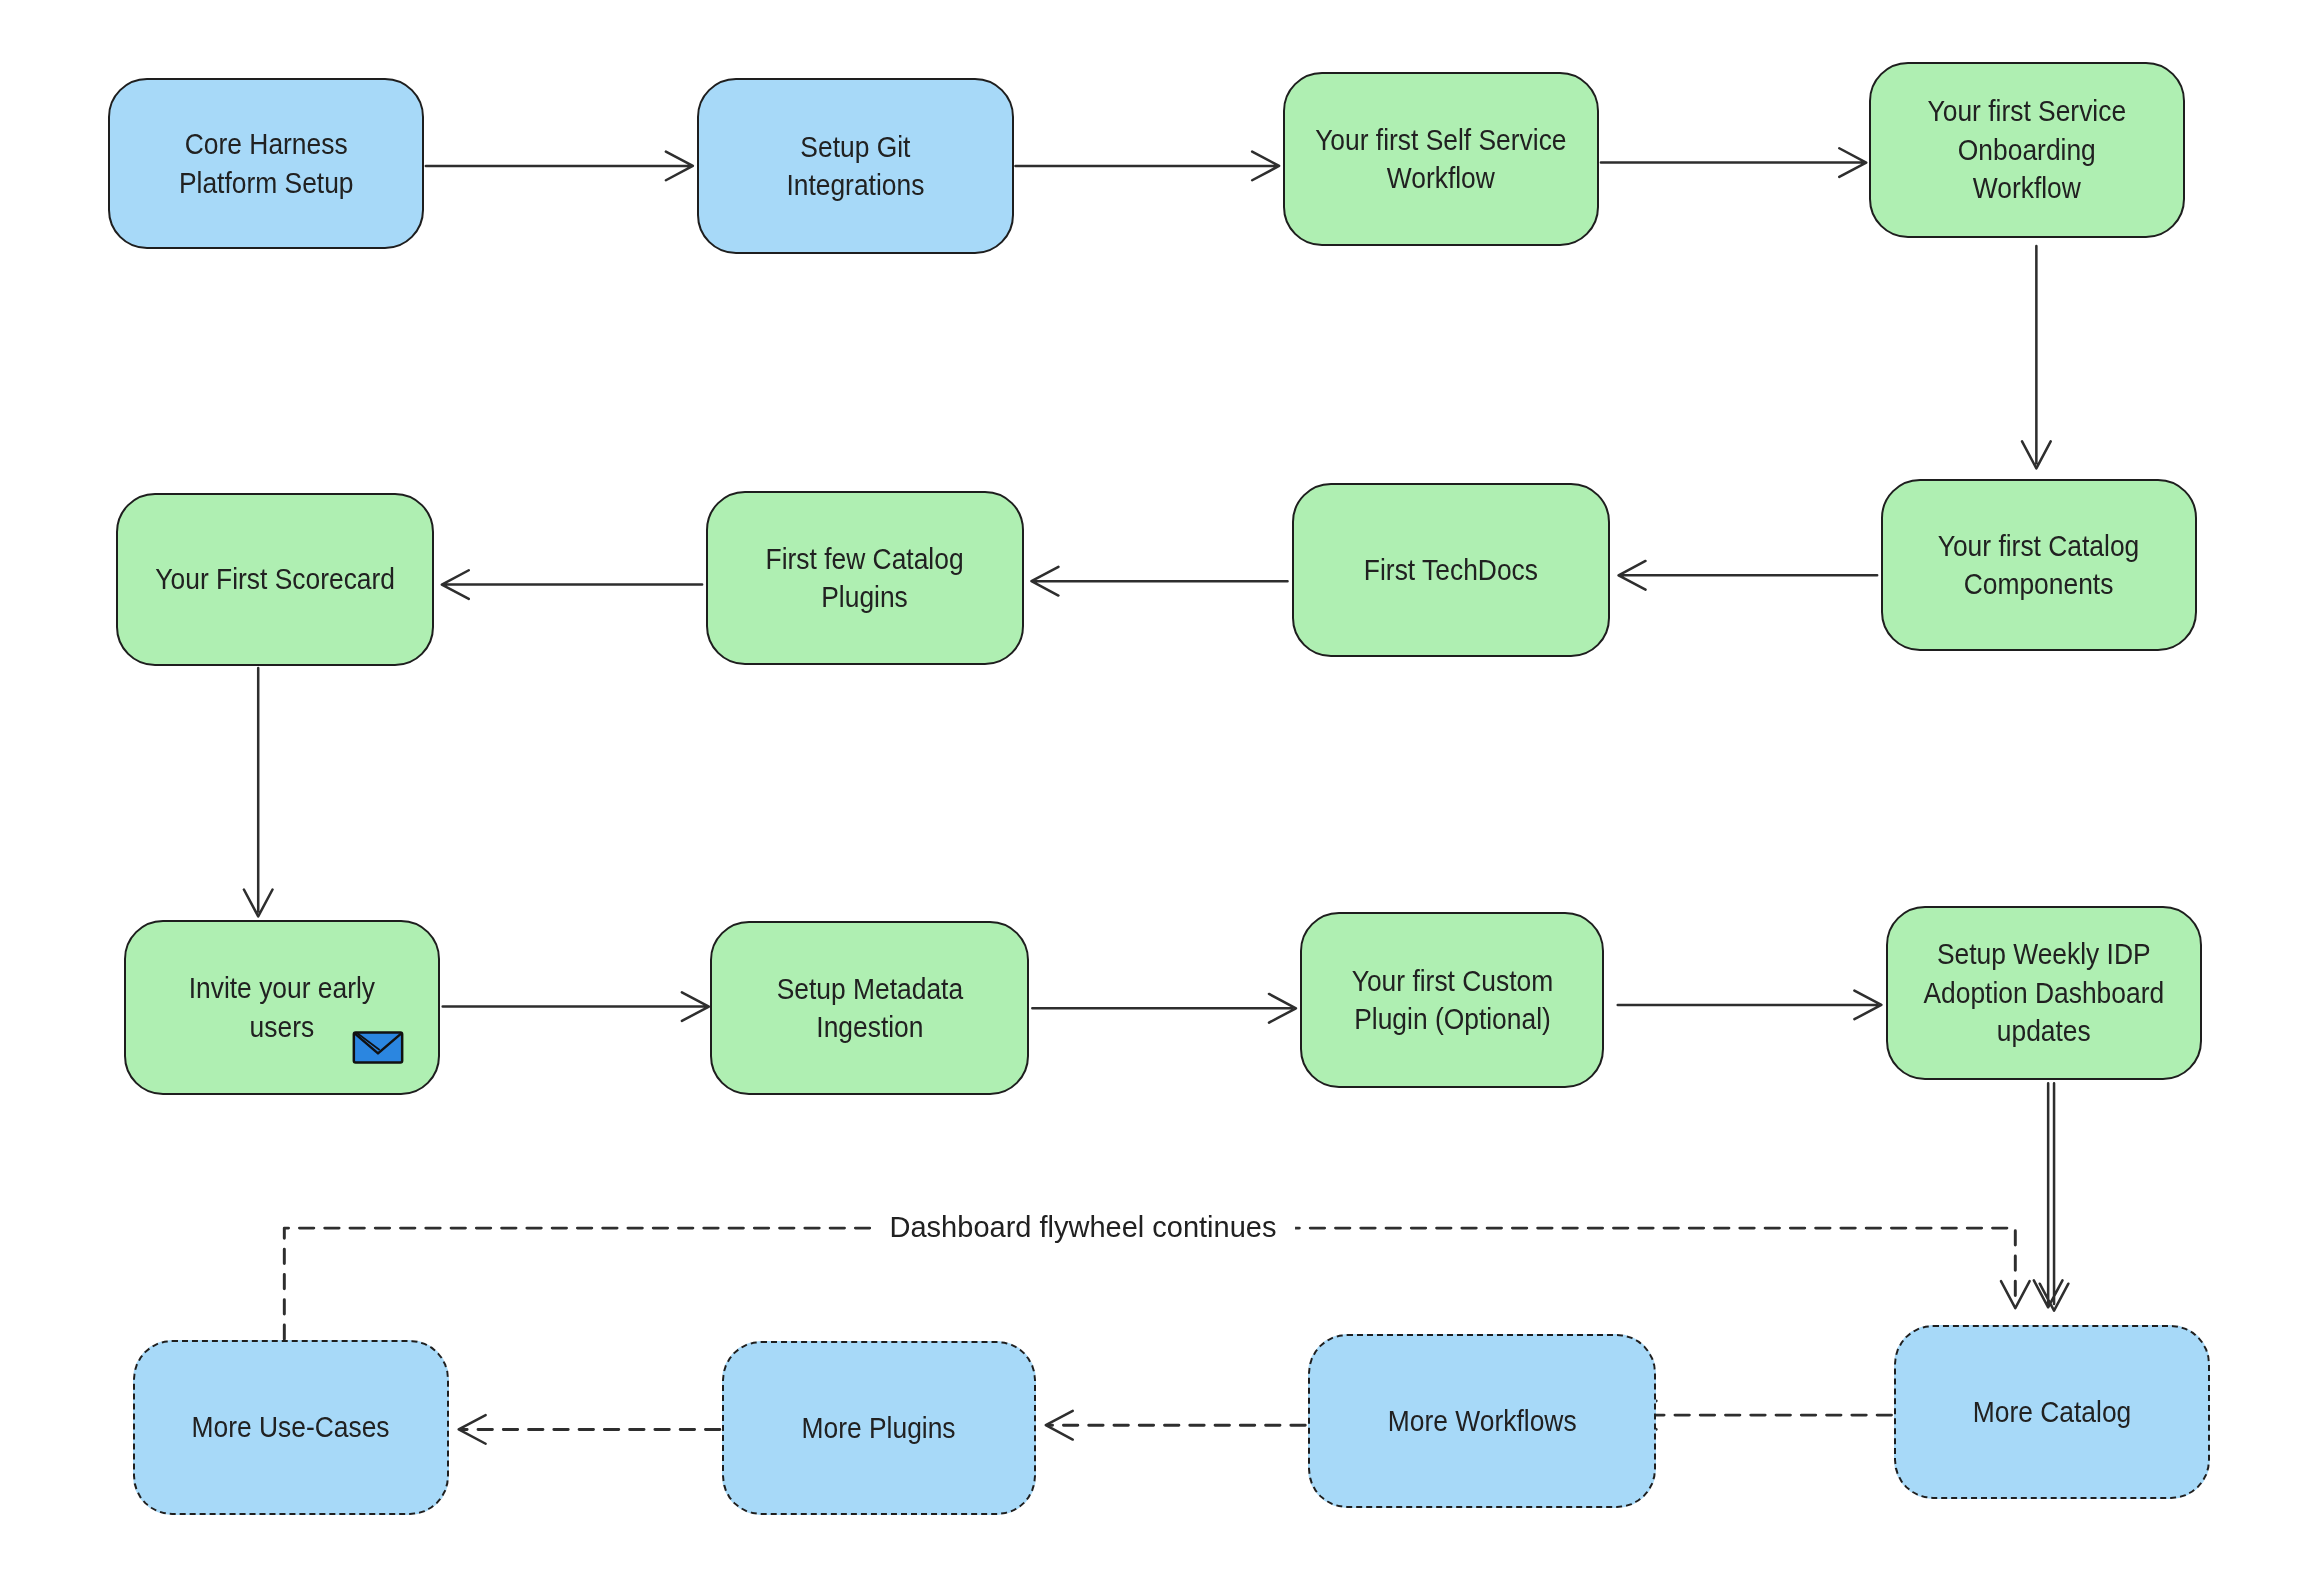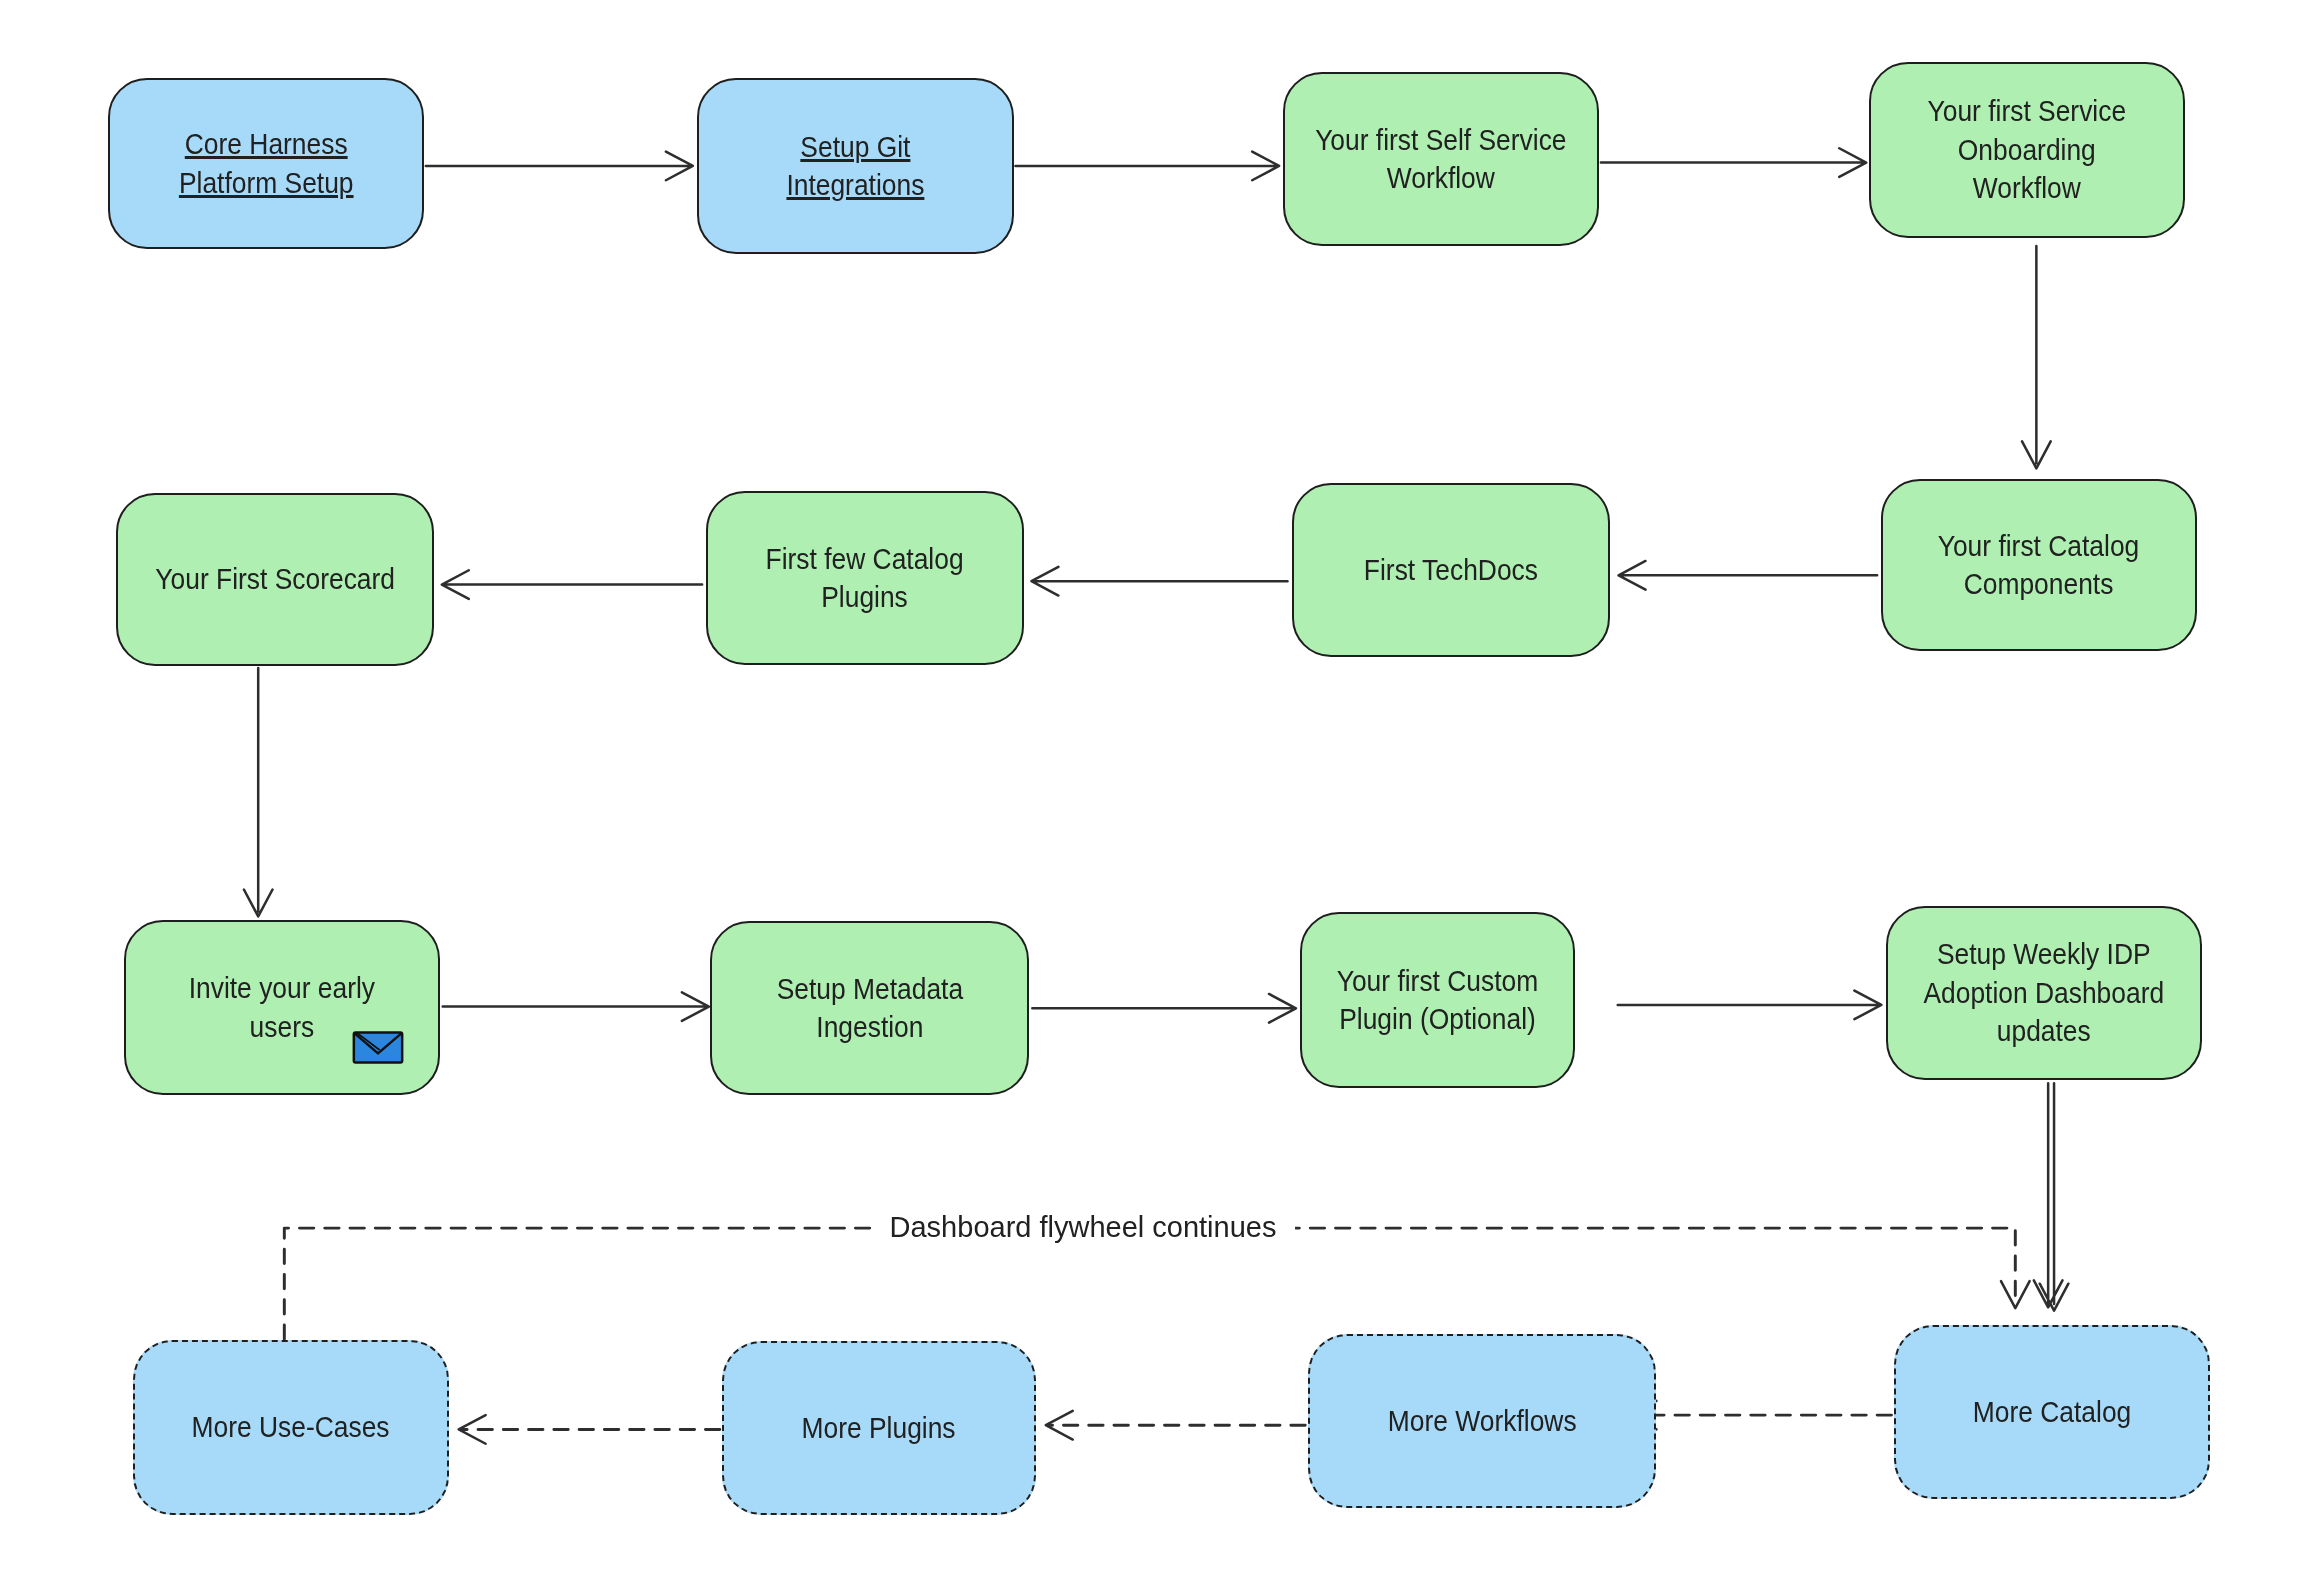--- a/index.html
+++ b/index.html
@@ -14,21 +14,21 @@
   }
   #edges{position:absolute;left:0;top:0;width:2319px;height:1592px;}
   #edges path{fill:none;stroke:var(--arrow);stroke-width:3;stroke-linecap:round;stroke-linejoin:round;}
   #edges path.dash{stroke-dasharray:17 13;stroke-width:3.5;}
   #edges path.head{stroke-dasharray:none;}
   .node{
     position:absolute;display:flex;align-items:center;justify-content:center;
     border:2.5px solid var(--stroke);border-radius:39px;box-sizing:border-box;
     text-align:center;
   }
-  .node.blue{background:var(--blue);text-decoration:underline;}
+  .node.blue{background:var(--blue);}
   .node.green{background:var(--green);}
   .node.dashed{background:var(--blue);border:2.5px dashed var(--stroke);}
   .label{
     display:block;white-space:pre;font-size:30px;line-height:1.28;font-weight:500;
     transform:scaleX(.88);transform-origin:center center;color:var(--text);
   }
   .flywheel-label{
     position:absolute;left:1083px;top:1228px;transform:translate(-50%,-50%);
     background:var(--bg);padding:3.4px 18.5px;font-size:29px;font-weight:500;
     white-space:pre;color:var(--text);
@@ -107,21 +107,21 @@
     <svg class="envelope" viewBox="0 0 62 42" xmlns="http://www.w3.org/2000/svg">
       <rect x="2" y="3" width="58" height="36" rx="2" fill="var(--envelope)" stroke="#111" stroke-width="3"></rect>
       <polyline points="4,5 31,28 58,5" fill="none" stroke="#111" stroke-width="3" stroke-linecap="round" stroke-linejoin="round"></polyline>
       <line x1="5" y1="3" x2="33" y2="24" stroke="#111" stroke-width="2"></line>
     </svg>
   </div>
   <div class="node green" style="left:710px;top:921px;width:319px;height:174px">
     <span class="label">Setup Metadata
 Ingestion</span>
   </div>
-  <div class="node green" style="left:1300px;top:912px;width:275px;height:176px">
+  <div class="node green" style="left:1300px;top:912px;width:304px;height:176px">
     <span class="label">Your first Custom
 Plugin (Optional)</span>
   </div>
   <div class="node green" style="left:1886px;top:906px;width:316px;height:174px">
     <span class="label">Setup Weekly IDP
 Adoption Dashboard
 updates</span>
   </div>
 
   <div class="node dashed" style="left:1894px;top:1325px;width:316px;height:174px">

